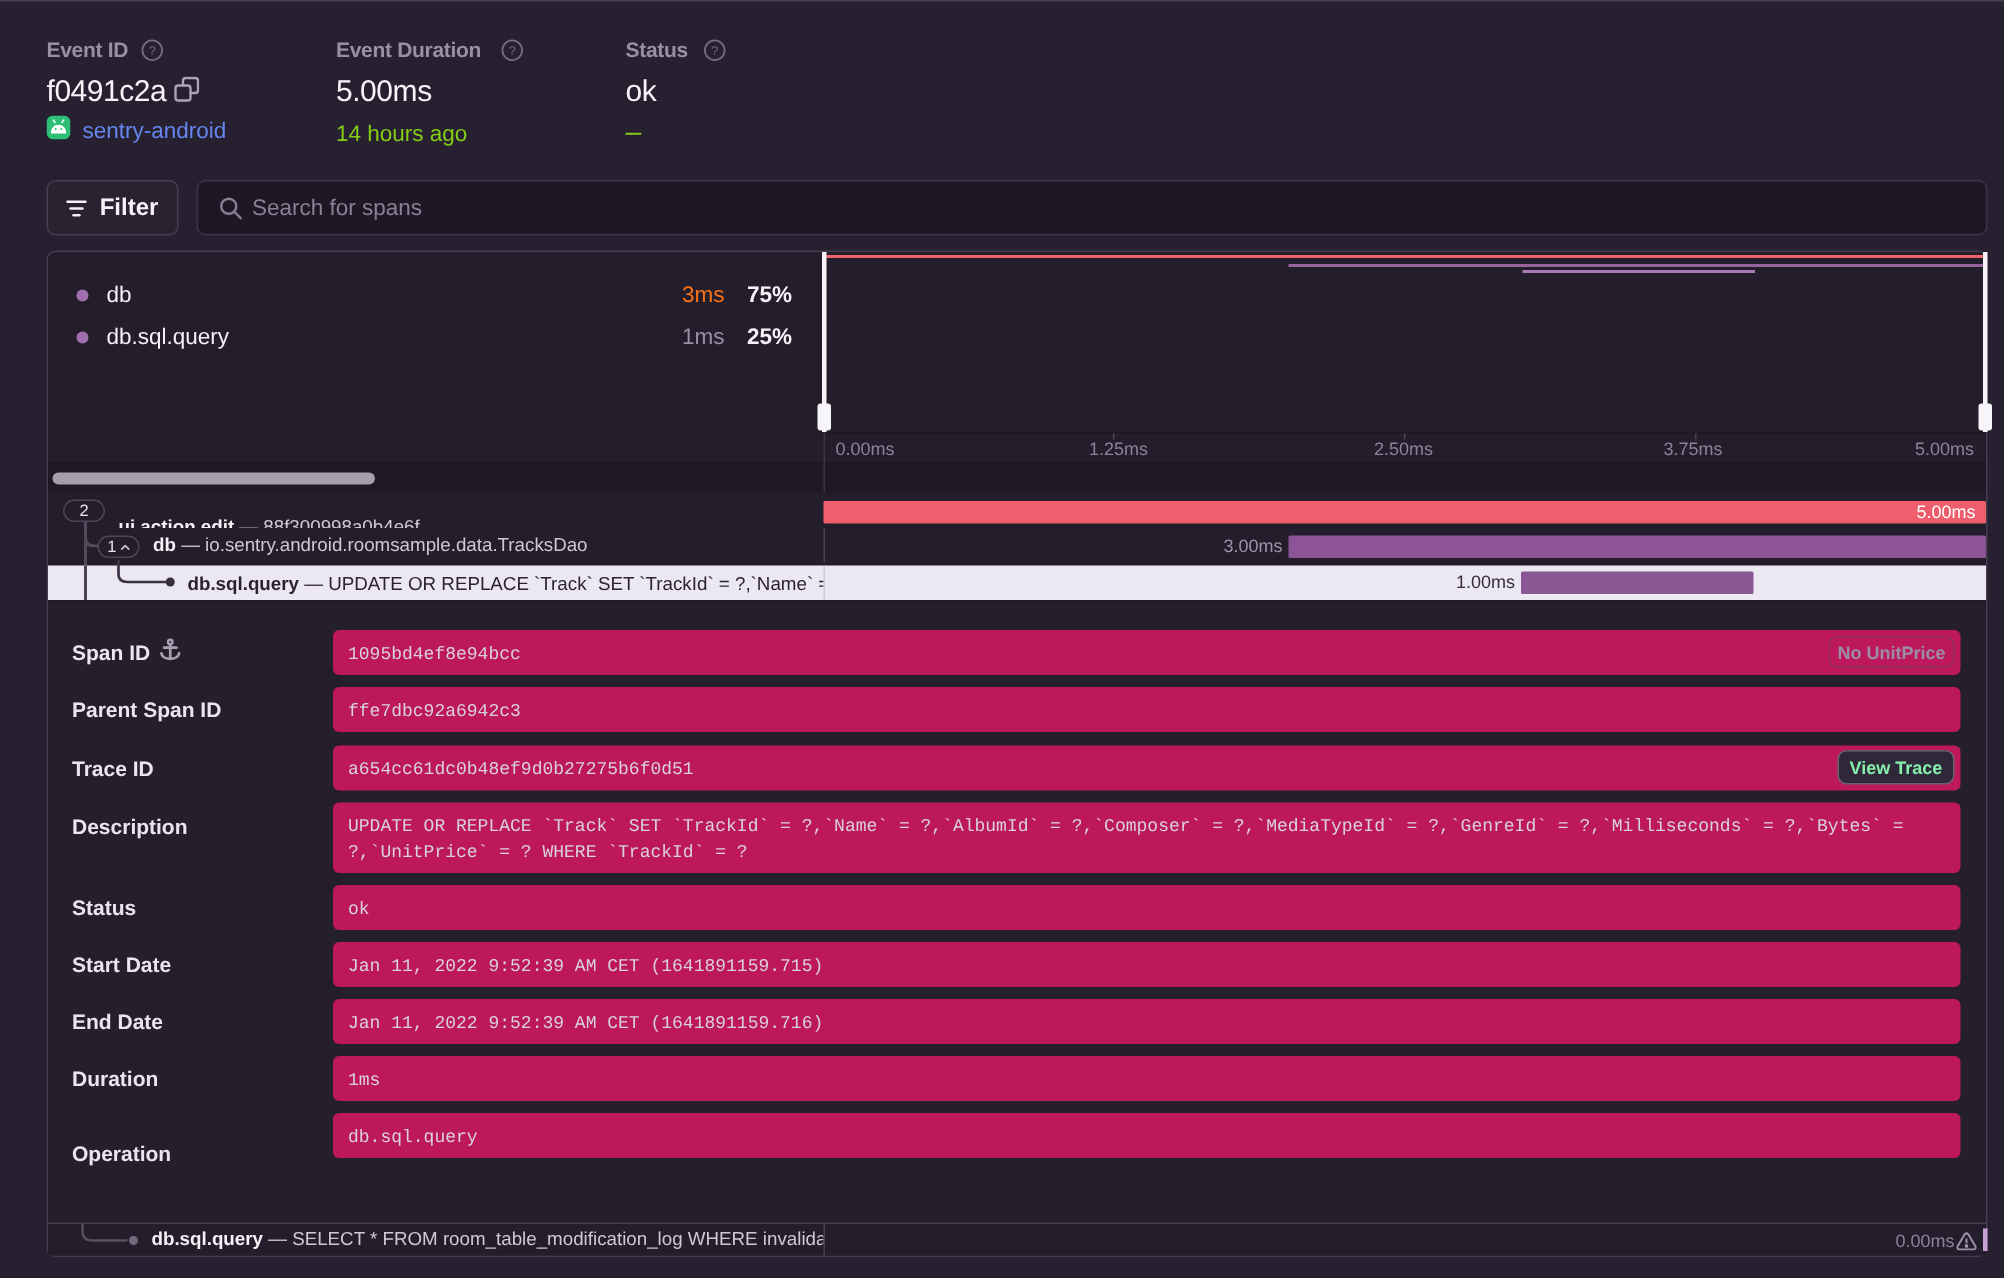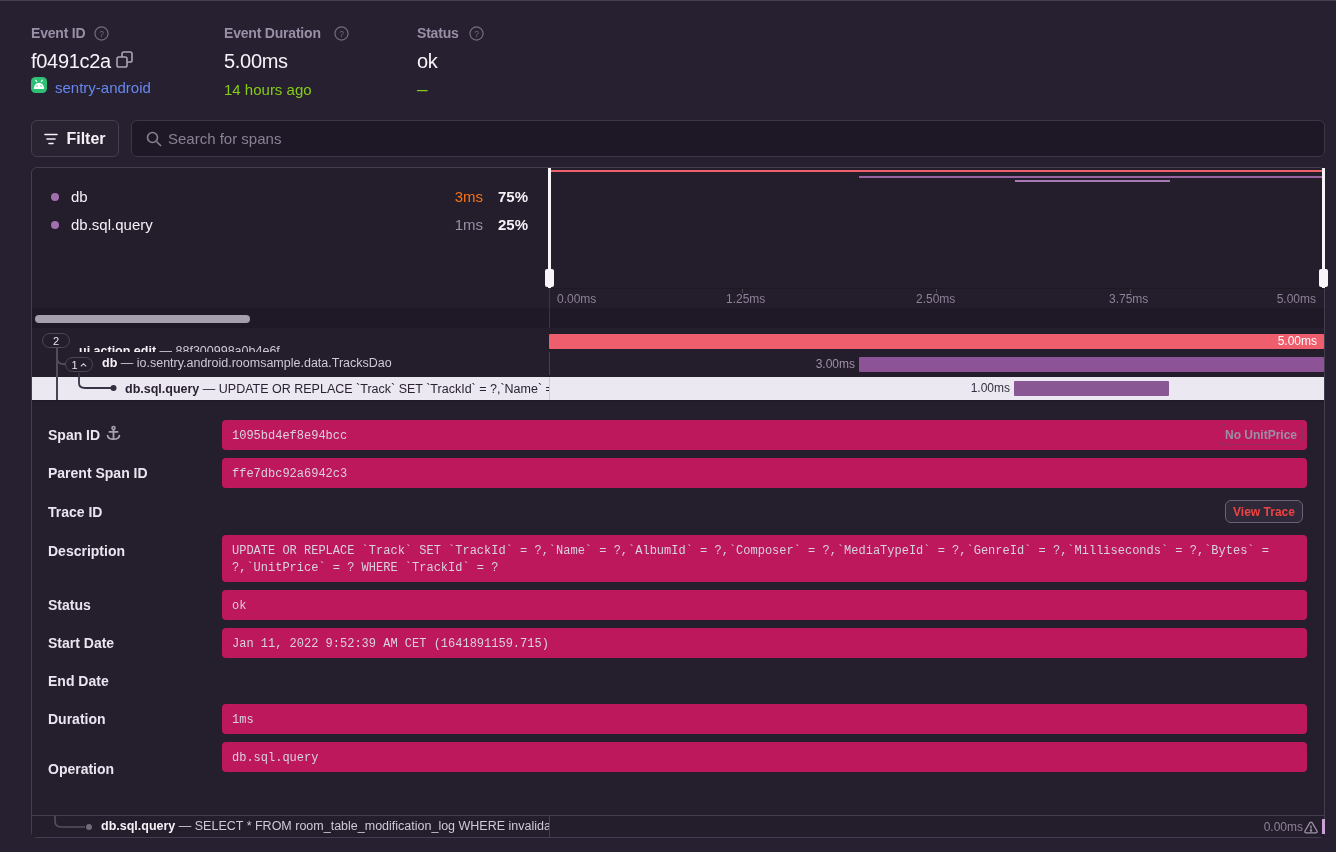--- a/index.html
+++ b/index.html
@@ -229,38 +229,44 @@
         <div class="txt">1095bd4ef8e94bcc</div>
       </div>
     <div class="abs" style="left:1187px; top:24px; width:84px; height:21px; border:1px dotted #544d60; border-radius:6px; color:#9a8fa6; font-size:12px; font-weight:bold; display:flex; align-items:center; justify-content:center; font-family:'Liberation Sans',sans-serif;">No UnitPrice</div>
 
     <div class="dlabel" style="top:65px;">Parent Span ID</div>
     <div class="dbox" style="top:58px; height:30px;">
         <div class="txt">ffe7dbc92a6942c3</div>
       </div>
 
     <div class="dlabel" style="top:104px;">Trace ID</div>
-    <div class="abs" style="left:1193px; top:100px; width:78px; height:23px; background:#2f2838; border:1px solid #6a6175; border-radius:6px; color:#ef4444; font-size:12px; font-weight:bold; display:flex; align-items:center; justify-content:center;">View Trace</div>
+    <div class="dbox" style="top:97px; height:30px;">
+        <div class="txt">a654cc61dc0b48ef9d0b27275b6f0d51</div>
+      </div>
+    <div class="abs" style="left:1193px; top:100px; width:78px; height:23px; background:#2f2838; border:1px solid #6a6175; border-radius:6px; color:#86efac; font-size:12px; font-weight:bold; display:flex; align-items:center; justify-content:center;">View Trace</div>
 
     <div class="dlabel" style="top:143px;">Description</div>
     <div class="dbox" style="top:135px; height:47px;">
         <div class="txt">UPDATE OR REPLACE `Track` SET `TrackId` = ?,`Name` = ?,`AlbumId` = ?,`Composer` = ?,`MediaTypeId` = ?,`GenreId` = ?,`Milliseconds` = ?,`Bytes` =<br>?,`UnitPrice` = ? WHERE `TrackId` = ?</div>
       </div>
 
     <div class="dlabel" style="top:197px;">Status</div>
     <div class="dbox" style="top:190px; height:30px;">
         <div class="txt">ok</div>
       </div>
 
     <div class="dlabel" style="top:235px;">Start Date</div>
     <div class="dbox" style="top:228px; height:30px;">
         <div class="txt">Jan 11, 2022 9:52:39 AM CET (1641891159.715)</div>
       </div>
 
     <div class="dlabel" style="top:273px;">End Date</div>
+    <div class="dbox" style="top:266px; height:30px;">
+        <div class="txt">Jan 11, 2022 9:52:39 AM CET (1641891159.716)</div>
+      </div>
 
     <div class="dlabel" style="top:311px;">Duration</div>
     <div class="dbox" style="top:304px; height:30px;">
         <div class="txt">1ms</div>
       </div>
 
     <div class="dlabel" style="top:361px;">Operation</div>
     <div class="dbox" style="top:342px; height:30px;">
         <div class="txt">db.sql.query</div>
       </div>

